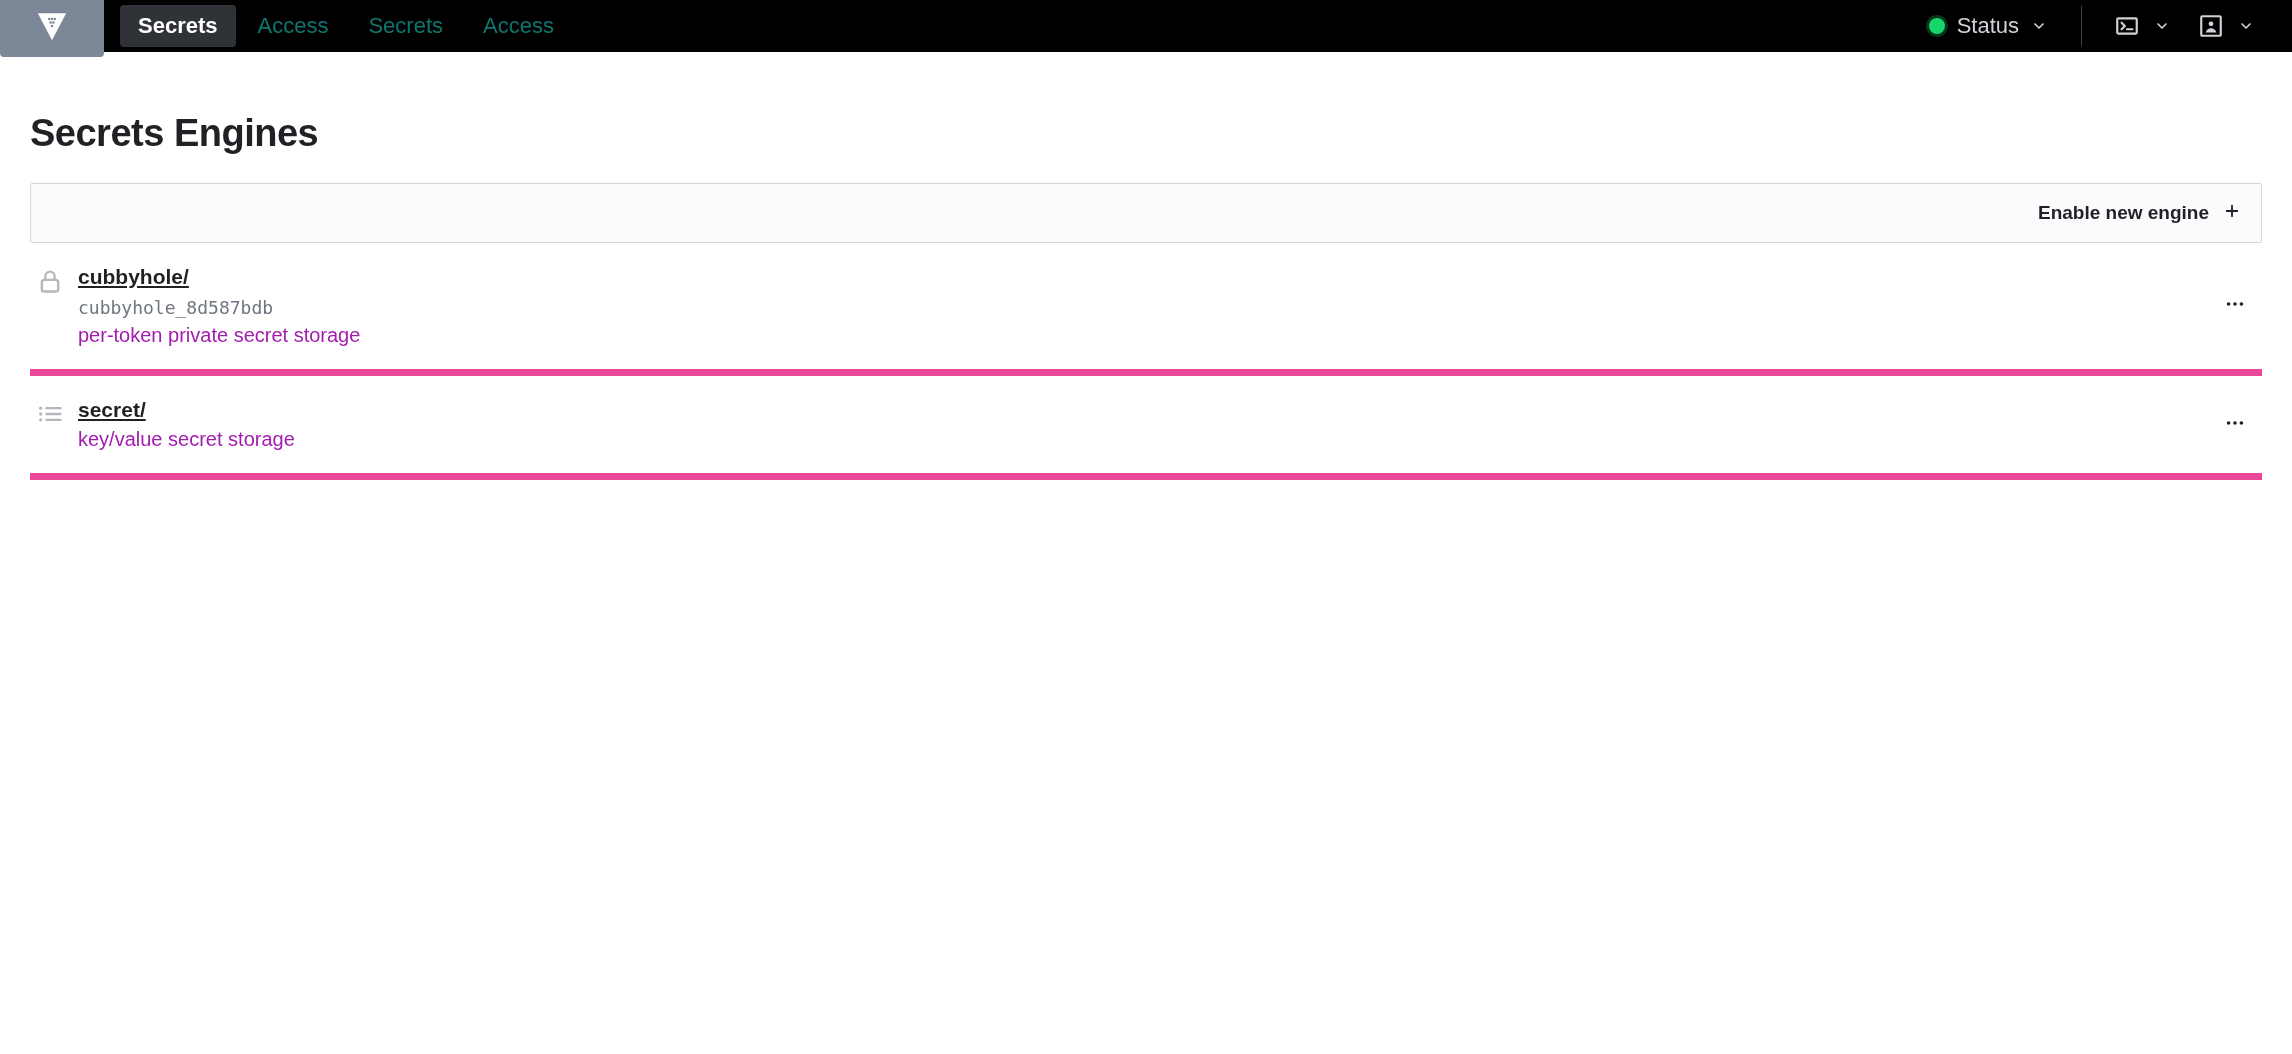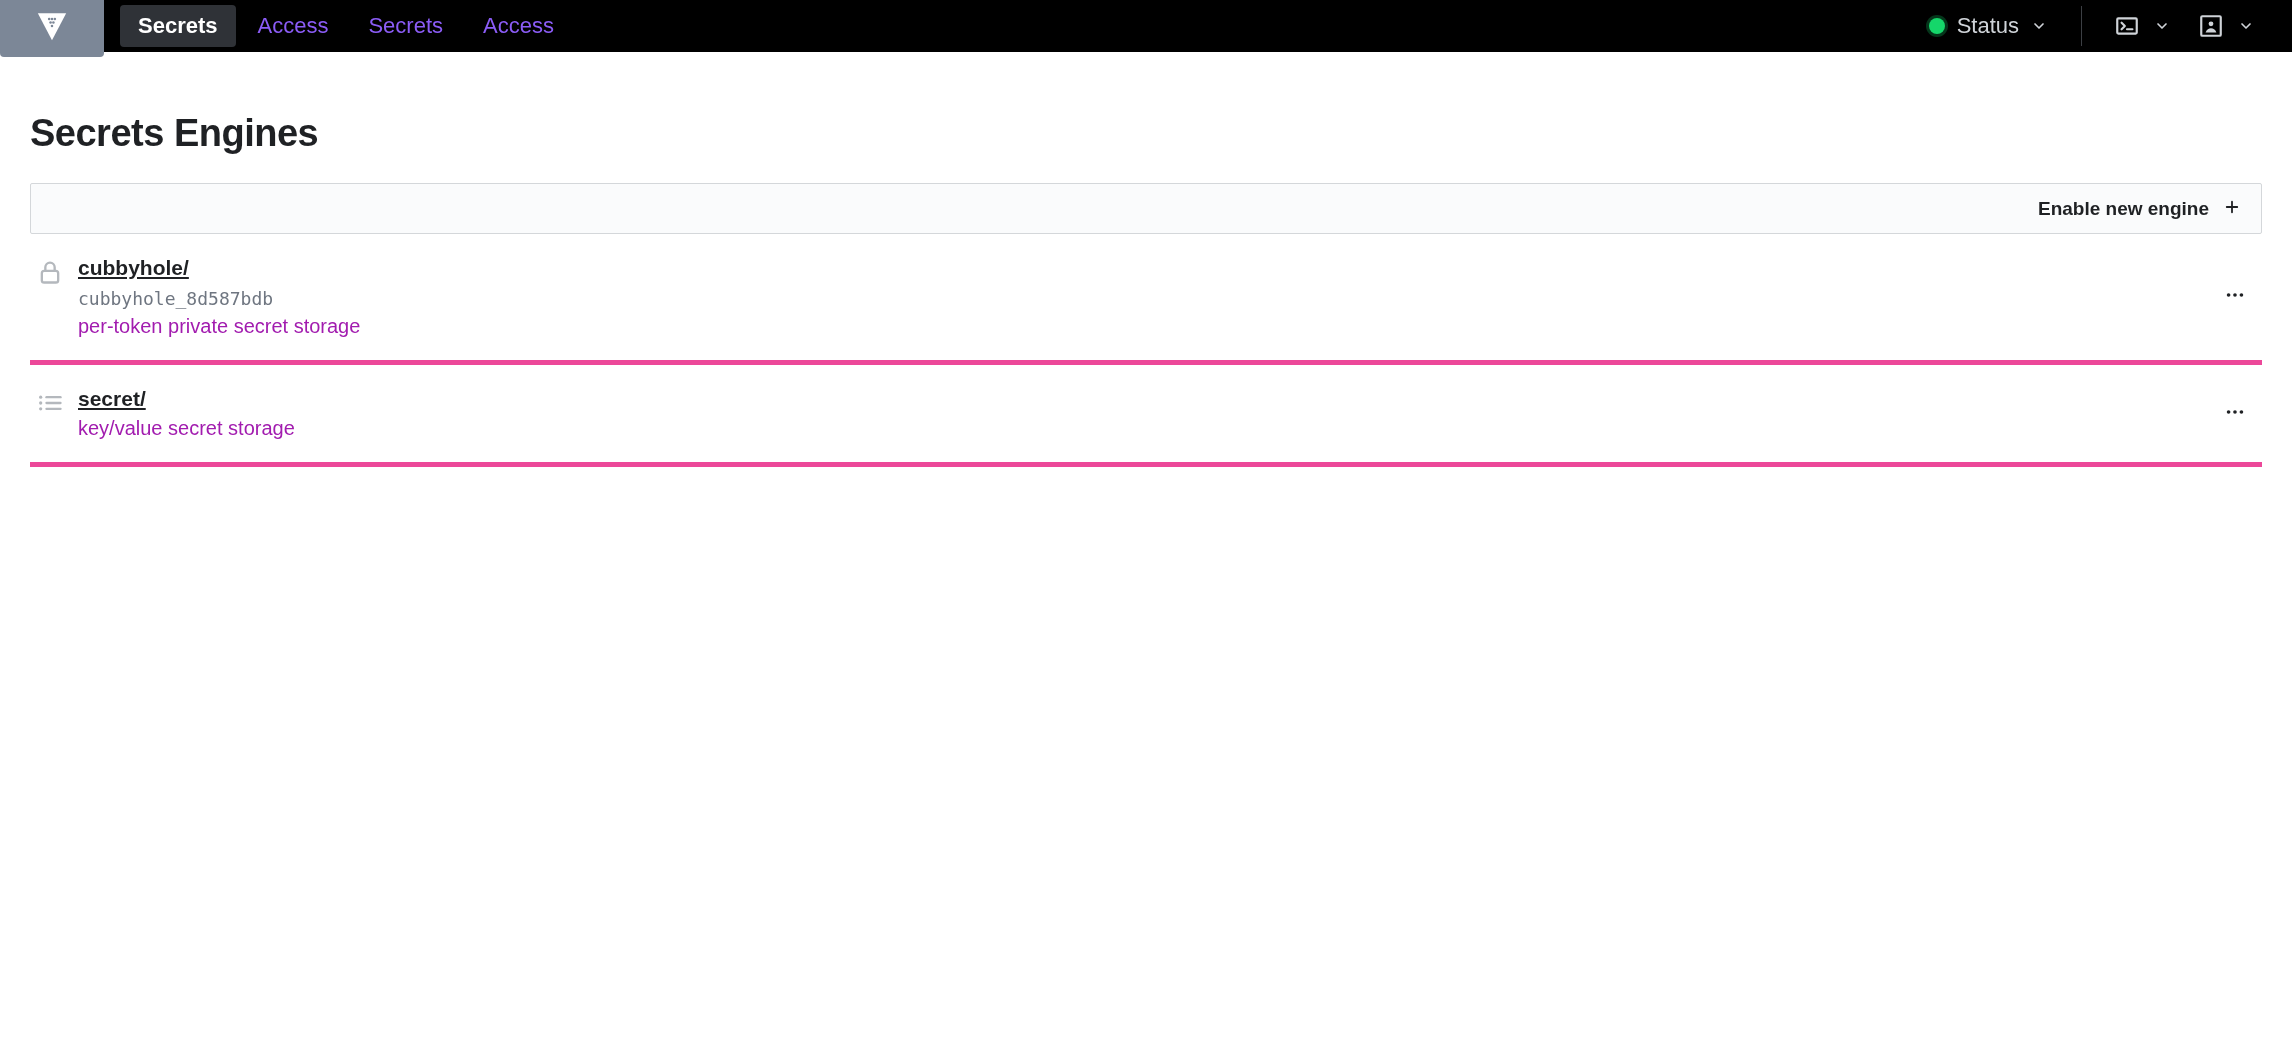--- a/index.html
+++ b/index.html
@@ -26,21 +26,21 @@
     align-items: center;
     justify-content: center;
     margin-right: 16px;
   }
   .logo-box svg { width: 34px; height: 34px; }
   .nav-items { display: flex; align-items: center; gap: 4px; }
   .nav-item {
     padding: 8px 18px;
     border-radius: 4px;
     font-size: 22px;
-    color: #8b5cf6;
+    color: #0f766e;
     cursor: pointer;
   }
   .nav-item.active { background: #2f3237; color: #fff; font-weight: 600; }
   .nav-spacer { flex: 1; }
   .status-group { display: flex; align-items: center; gap: 12px; cursor: pointer; padding: 0 16px; justify-content: space-between; }
   .status-dot {
     width: 16px; height: 16px; border-radius: 50%;
     background: #15d66a;
     box-shadow: 0 0 0 3px rgba(21,214,106,0.25);
   }
@@ -49,38 +49,38 @@
   .vsep { width: 1px; height: 40px; background: #3c3f44; margin: 0 18px; }
   .icon-btn { display: flex; align-items: center; gap: 14px; padding: 0 14px; cursor: pointer; color: #cfd3d8; }
 
   
   .content { padding: 60px 30px 0 30px; }
   .page-title { font-size: 38px; font-weight: 700; letter-spacing: -0.5px; margin-bottom: 28px; }
 
   .toolbar {
     border: 1px solid #d4d7da;
     background: #fafbfc;
-    height: 51px;
+    height: 60px;
     display: flex;
     align-items: center;
     justify-content: flex-end;
     padding: 0 20px;
     border-radius: 2px;
   }
   .enable-btn {
     display: flex; align-items: center; gap: 14px;
     font-size: 19px; font-weight: 600; color: #1f2124; cursor: pointer;
   }
   .plus-icon { font-size: 22px; font-weight: 400; }
 
   .engine-list { margin-top: 0; }
   .engine-row {
     display: flex;
     align-items: flex-start;
-    border-bottom: 5px solid #ec4899;
+    border-bottom: 7px solid #ec4899;
     padding: 22px 6px 22px 6px;
     position: relative;
   }
   .engine-icon { width: 28px; height: 28px; color: #b4b8bd; margin-right: 14px; margin-top: 2px; flex-shrink: 0; }
   .engine-body { flex: 1; }
   .engine-name {
     font-size: 21px; font-weight: 700; text-decoration: underline; color: #1f2124; cursor: pointer;
   }
   .engine-accessor {
     font-family: ui-monospace, SFMono-Regular, Menlo, Consolas, monospace;

